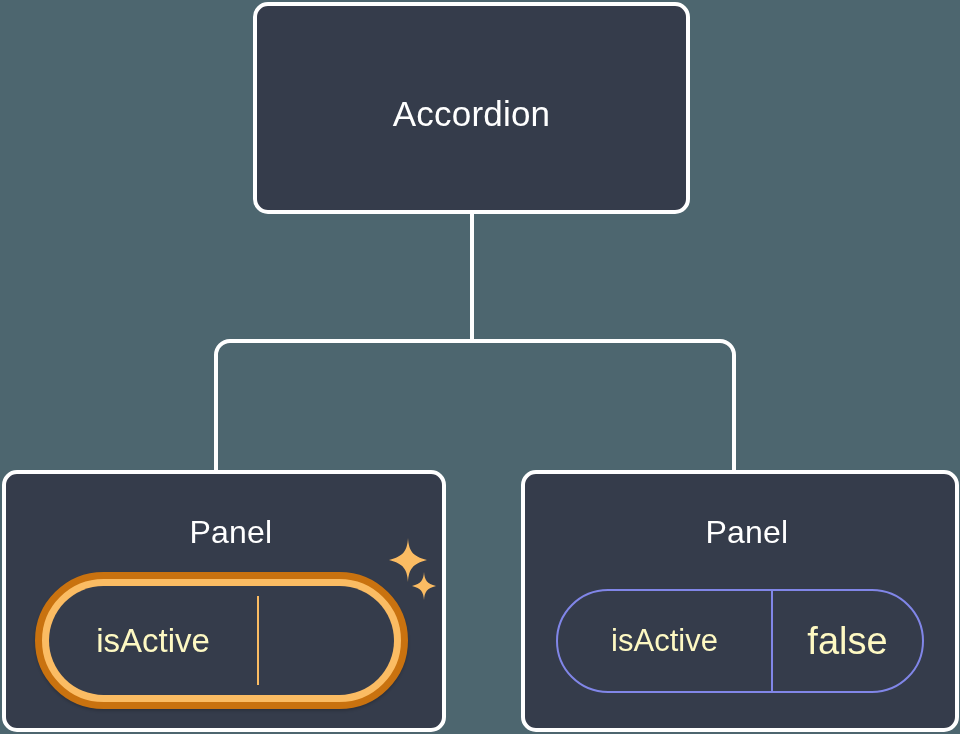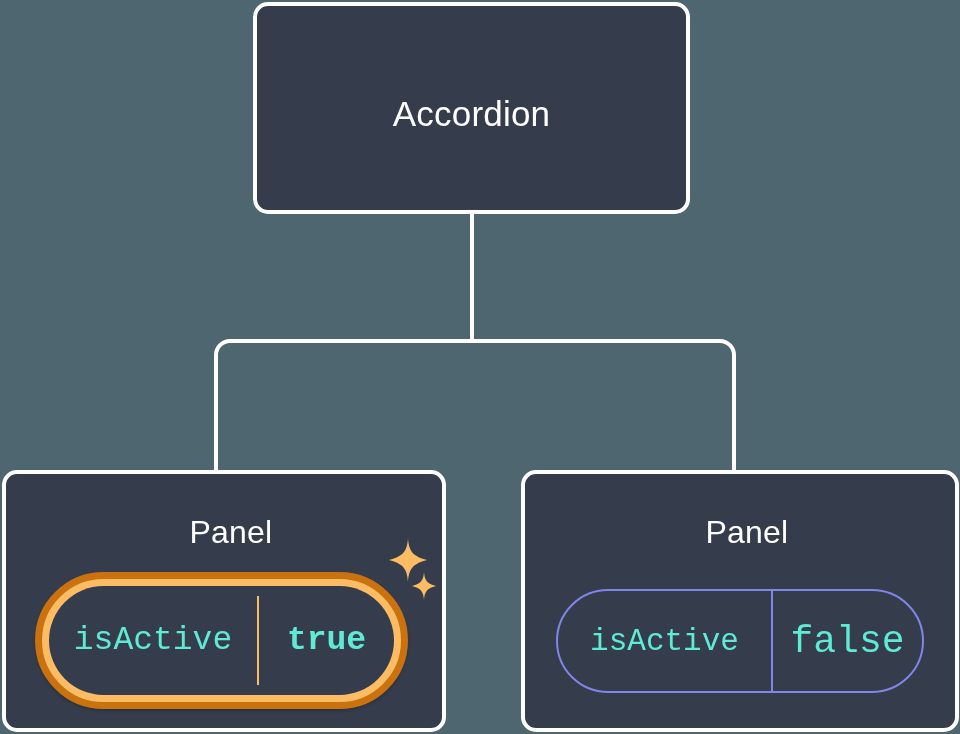--- a/index.html
+++ b/index.html
@@ -84,22 +84,21 @@
     box-sizing: border-box;
     display: flex;
     align-items: stretch;
     border-radius: 999px;
   }
   .pill-cell {
     display: flex;
     align-items: center;
     justify-content: center;
     white-space: nowrap;
-    color: #5eead4;
-    font-family: Liberation Mono, monospace;
+    color: #fef9c3;
   }
   .pill-key {
     flex: 0 0 auto;
   }
   .pill-val {
     flex: 0 0 auto;
   }
 
   
   #pill-left {
@@ -199,21 +198,20 @@
   </div>
 
   <div class="node panel" id="node-panel-left">
     <div class="node-title">Panel</div>
   </div>
 
   <div class="pill" id="pill-left">
     <div class="pill-inner">
       <div class="pill-cell pill-key">isActive</div>
       <div class="pill-divider"></div>
-      <div class="pill-cell pill-val">true</div>
     </div>
   </div>
 
   <svg class="sparkle" id="sparkle-large" viewBox="0 0 38 44" xmlns="http://www.w3.org/2000/svg">
     <path d="M19 0 C19.8 12.5 23.5 18.5 38 22 C23.5 25.5 19.8 31.5 19 44 C18.2 31.5 14.5 25.5 0 22 C14.5 18.5 18.2 12.5 19 0 Z" fill="#fbbc63"></path>
   </svg>
   <svg class="sparkle" id="sparkle-small" viewBox="0 0 24 28" xmlns="http://www.w3.org/2000/svg">
     <path d="M12 0 C12.5 8 14.9 11.8 24 14 C14.9 16.2 12.5 20 12 28 C11.5 20 9.1 16.2 0 14 C9.1 11.8 11.5 8 12 0 Z" fill="#fbbc63"></path>
   </svg>
 

